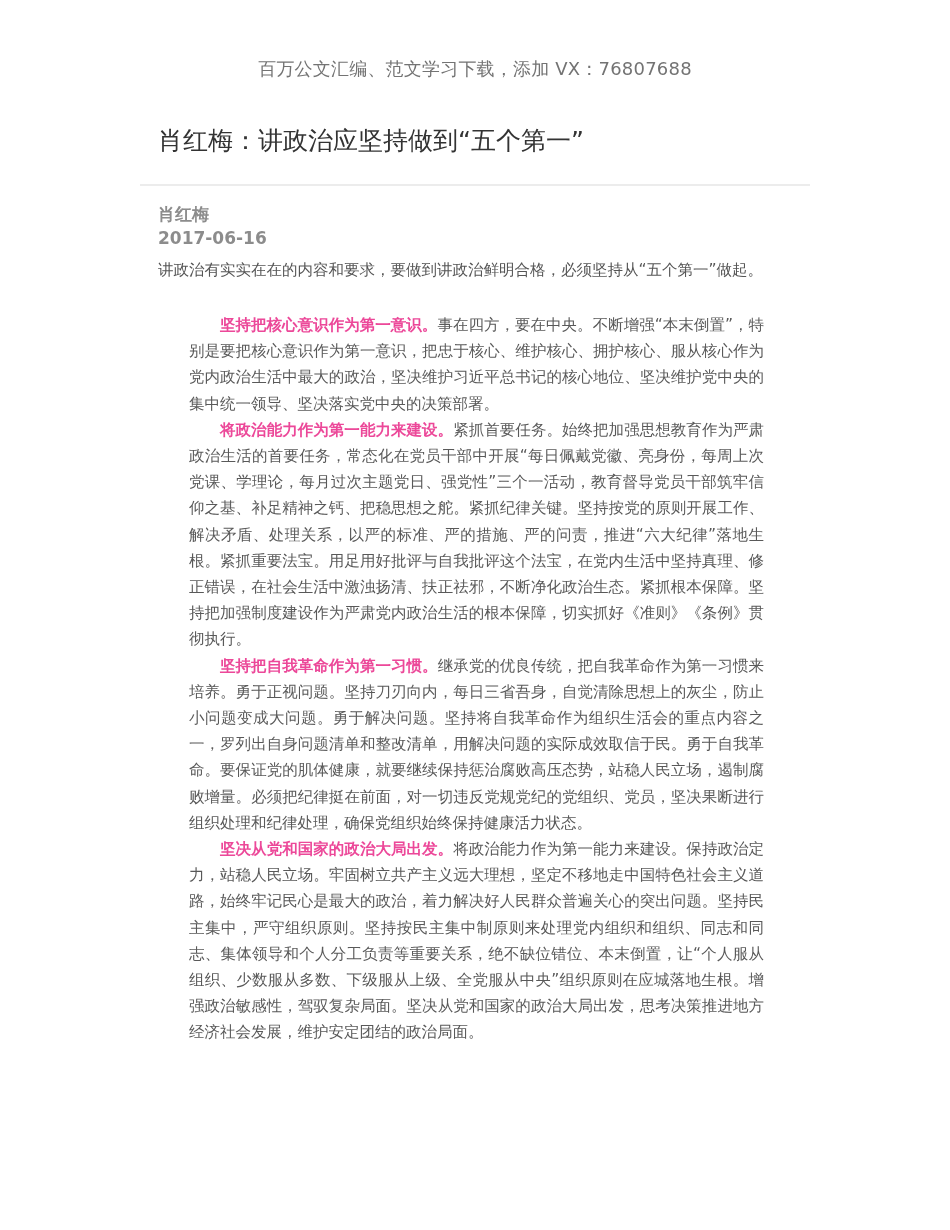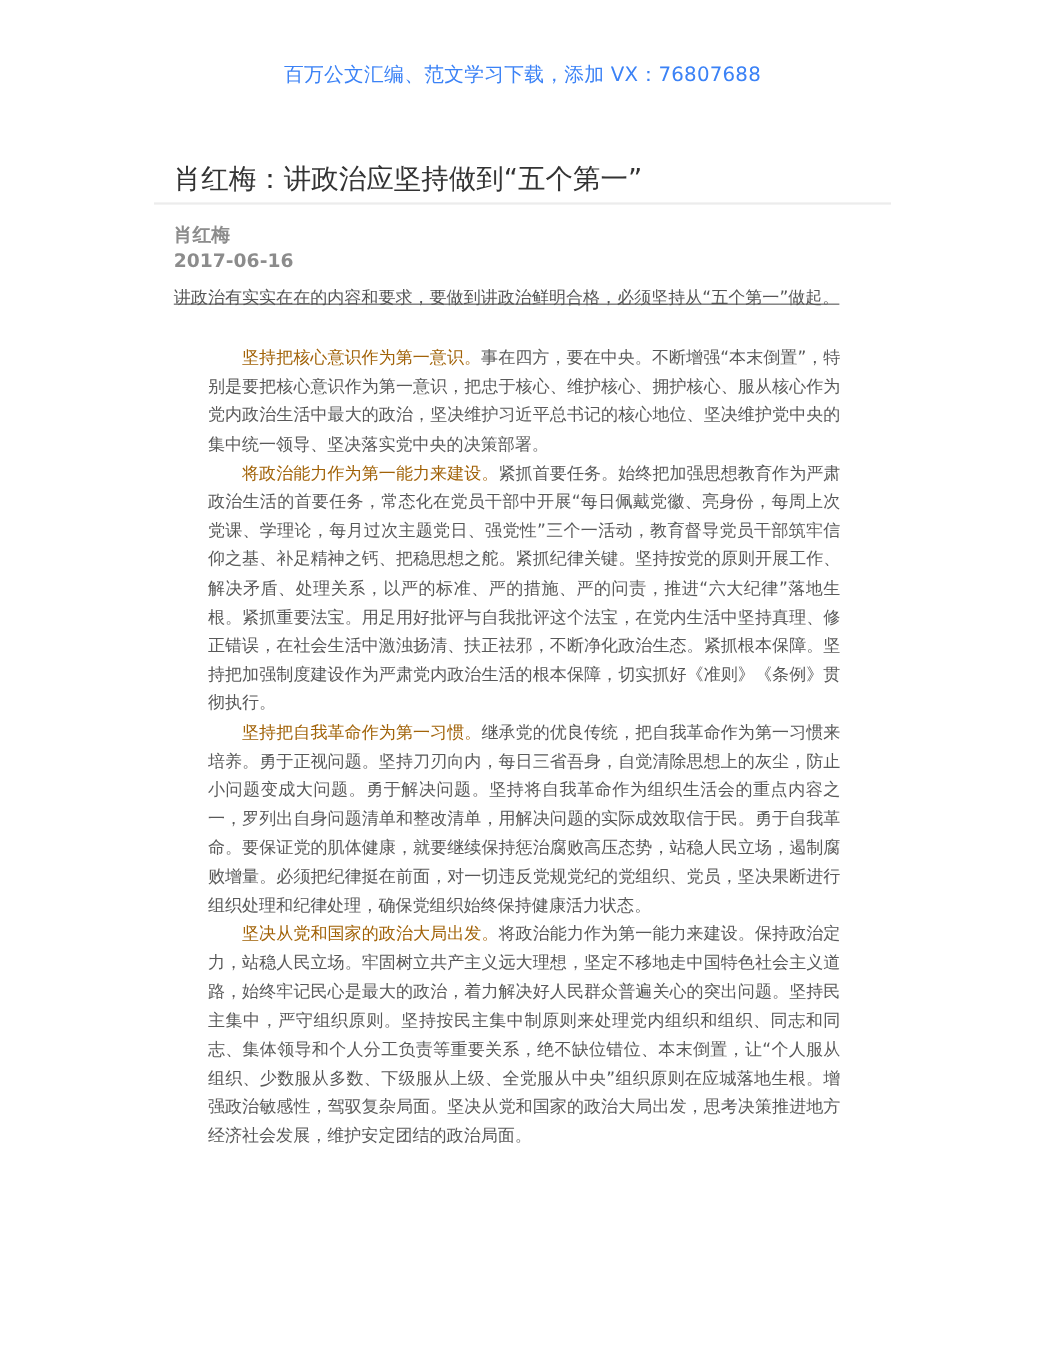--- a/index.html
+++ b/index.html
@@ -14,28 +14,28 @@
     font-family: "DejaVu Sans", "Liberation Sans", sans-serif;
     color: #555555;
     overflow: hidden;
   }
   .banner {
     position: absolute;
     top: 56px;
     left: 0;
     width: 950px;
     text-align: center;
-    color: #3b82f6;
+    color: #737373;
     font-size: 18px;
     line-height: 26px;
     letter-spacing: 0.2px;
   }
   .title {
     position: absolute;
-    top: 146px;
+    top: 124px;
     left: 158px;
     font-size: 25px;
     line-height: 34px;
     color: #333333;
     margin: 0;
     font-weight: normal;
   }
   .divider {
     position: absolute;
     top: 184px;
@@ -54,39 +54,38 @@
     font-weight: bold;
   }
   .intro {
     position: absolute;
     top: 256px;
     left: 158px;
     width: 630px;
     font-size: 15.5px;
     line-height: 29px;
     color: #555555;
-    text-decoration: underline;
   }
   .body {
     position: absolute;
     top: 312px;
     left: 189px;
     width: 575px;
     font-size: 15.5px;
     line-height: 26.2px;
     color: #595959;
     text-align: justify;
   }
   .para {
     margin: 0;
     text-indent: 2em;
   }
   .para .lead {
-    font-weight: normal;
-    color: #a16207;
+    font-weight: bold;
+    color: #ec4899;
   }
 </style>
 </head>
 <body>
 
 <div class="banner">百万公文汇编、范文学习下载，添加 VX：76807688</div>
 
 <h1 class="title">肖红梅：讲政治应坚持做到“五个第一”</h1>
 
 <div class="divider"></div>

